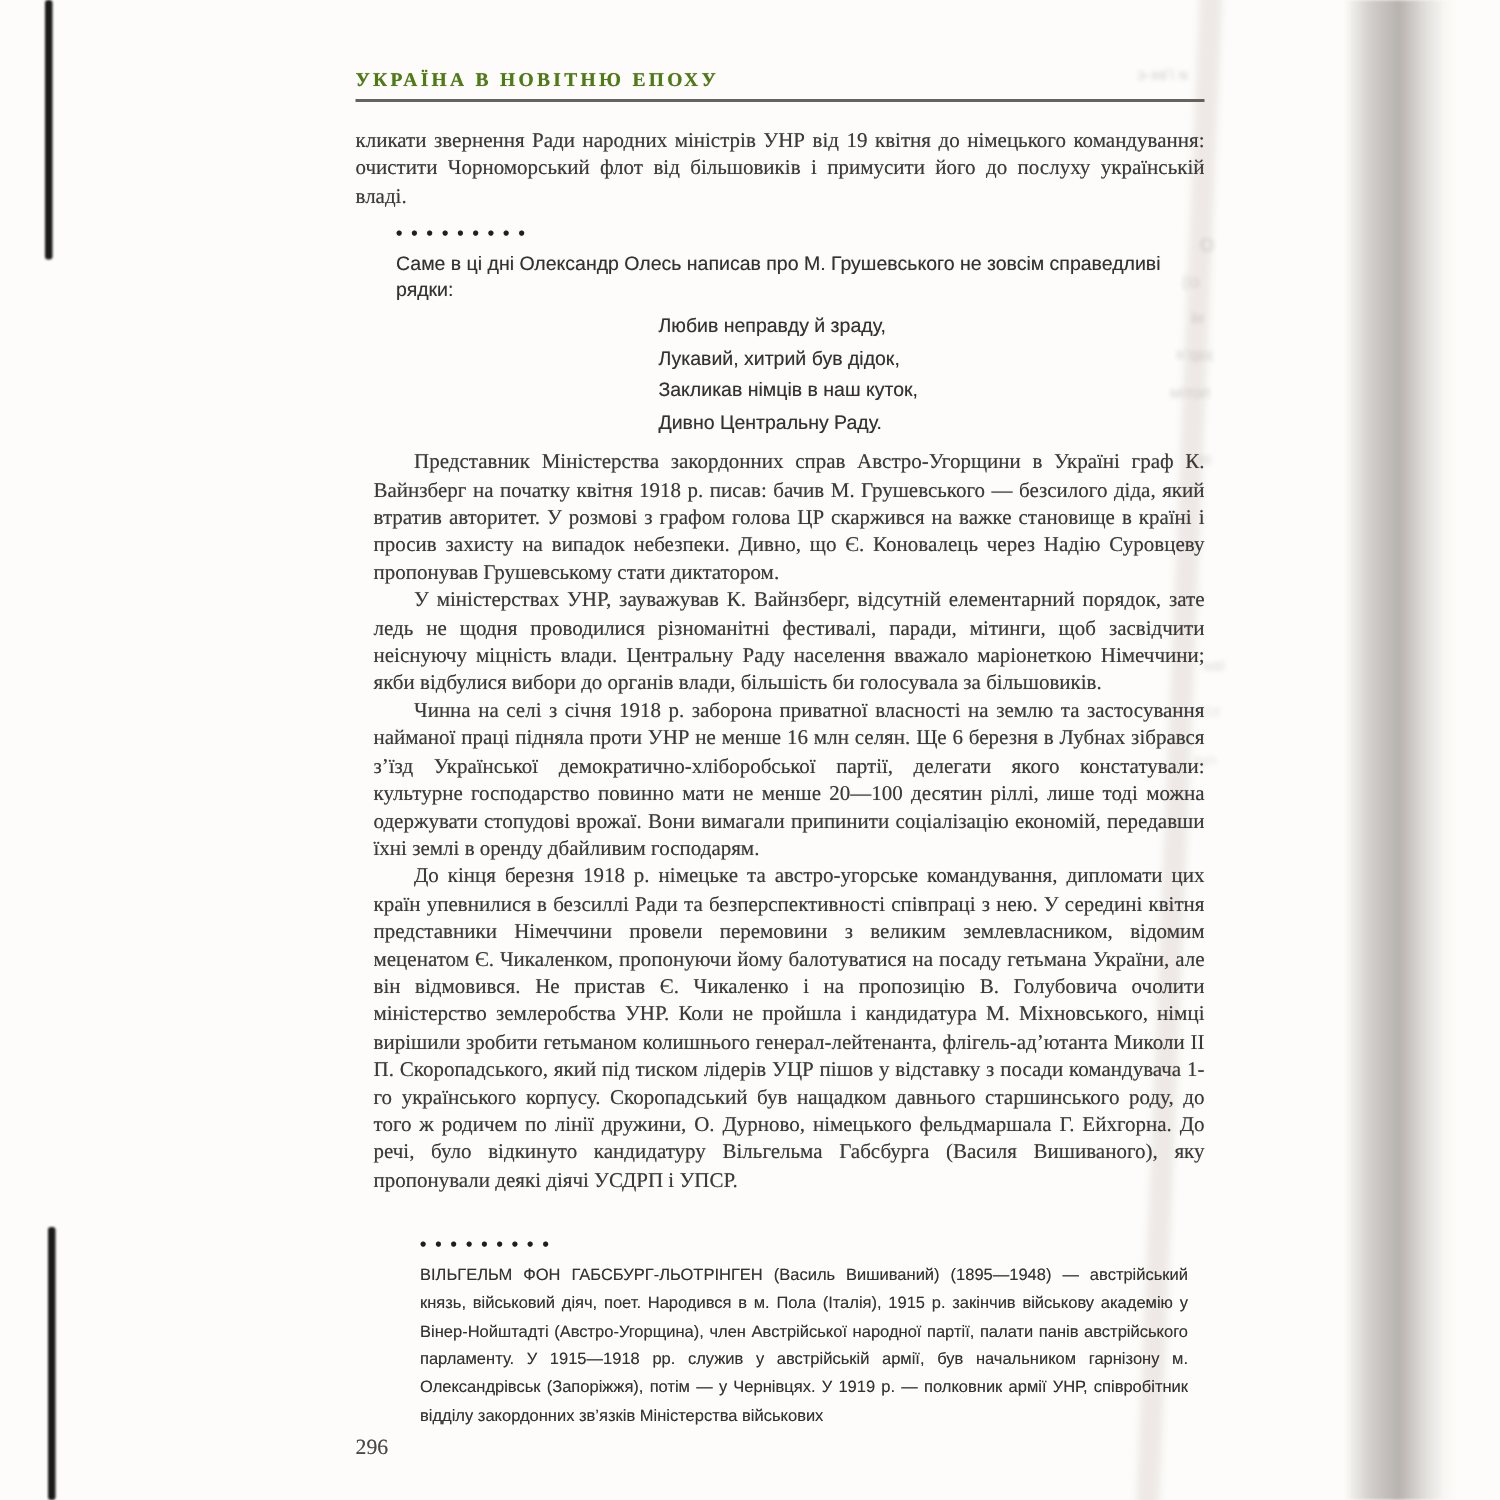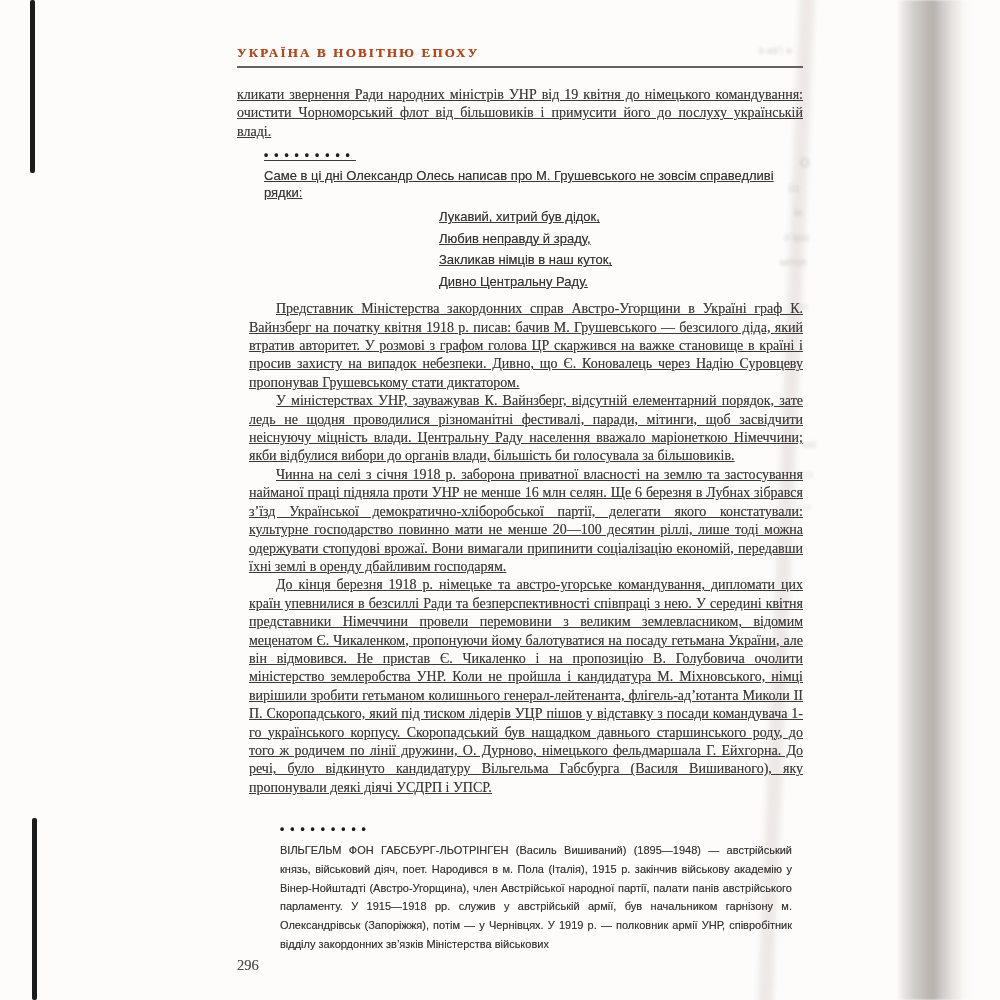--- a/index.html
+++ b/index.html
@@ -35,29 +35,29 @@
     position:absolute; color:#7d7a74; filter:blur(1.4px);
     font-family:"Liberation Sans", sans-serif; white-space:nowrap;
     transform:scaleX(-1);
   }
 
   
   .running-head { position:absolute; left:237px; top:45px; width:566px; }
   .running-head .title {
     font-family:"Liberation Serif", serif;
     font-weight:bold; font-size:13px; letter-spacing:2.2px;
-    color:#c2410c; text-shadow:0 0 0.5px rgba(45,45,45,0.55);
+    color:#4d7c0f; text-shadow:0 0 0.5px rgba(45,45,45,0.55);
   }
   .running-head .rule { margin-top:5px; height:2px; background:#55514e; opacity:0.9; }
 
   
   .body-column {
     position:absolute; left:237px; top:86px; width:566px;
     font-size:14px; line-height:18.4px; color:#3b3a38;
-    text-align:justify; text-shadow:0 0 0.45px rgba(59,58,56,0.55);text-decoration:underline;
+    text-align:justify; text-shadow:0 0 0.45px rgba(59,58,56,0.55);
   }
   .body-column p { margin:0; }
   .body-column p.indent { text-indent:27px;margin-left:12px; }
 
   .dots-row {
     font-family:"Liberation Sans", sans-serif;
     font-weight:bold; font-size:12px; letter-spacing:6px;
     color:#1f1f1f; line-height:14px;
   }
   .quote-block {
@@ -112,22 +112,22 @@
     <div class="rule"></div>
   </div>
 
   <div class="body-column">
     <p>кликати звернення Ради народних міністрів УНР від 19 квітня до німецького командування: очистити Чорноморський флот від більшовиків і примусити його до послуху українській владі.</p>
 
     <div class="quote-block">
       <div class="dots-row">•••••••••</div>
       <div class="quote-intro">Саме в ці дні Олександр Олесь написав про М. Грушевського не зовсім справедливі рядки:</div>
       <div class="poem">
+        <div>Любив неправду й зраду,</div>
         <div>Лукавий, хитрий був дідок,</div>
-        <div>Любив неправду й зраду,</div>
         <div>Закликав німців в наш куток,</div>
         <div>Дивно Центральну Раду.</div>
       </div>
     </div>
 
     <p class="indent">Представник Міністерства закордонних справ Австро-Угорщини в Україні граф К. Вайнзберг на початку квітня 1918 р. писав: бачив М. Грушевського — безсилого діда, який втратив авторитет. У розмові з графом голова ЦР скаржився на важке становище в країні і просив захисту на випадок небезпеки. Дивно, що Є. Коновалець через Надію Суровцеву пропонував Грушевському стати диктатором.</p>
     <p class="indent">У міністерствах УНР, зауважував К. Вайнзберг, відсутній елементарний порядок, зате ледь не щодня проводилися різноманітні фестивалі, паради, мітинги, щоб засвідчити неіснуючу міцність влади. Центральну Раду населення вважало маріонеткою Німеччини; якби відбулися вибори до органів влади, більшість би голосувала за більшовиків.</p>
     <p class="indent">Чинна на селі з січня 1918 р. заборона приватної власності на землю та застосування найманої праці підняла проти УНР не менше 16 млн селян. Ще 6 березня в Лубнах зібрався з’їзд Української демократично-хліборобської партії, делегати якого констатували: культурне господарство повинно мати не менше 20—100 десятин ріллі, лише тоді можна одержувати стопудові врожаї. Вони вимагали припинити соціалізацію економій, передавши їхні землі в оренду дбайливим господарям.</p>
     <p class="indent">До кінця березня 1918 р. німецьке та австро-угорське командування, дипломати цих країн упевнилися в безсиллі Ради та безперспективності співпраці з нею. У середині квітня представники Німеччини провели перемовини з великим землевласником, відомим меценатом Є. Чикаленком, пропонуючи йому балотуватися на посаду гетьмана України, але він відмовився. Не пристав Є. Чикаленко і на пропозицію В. Голубовича очолити міністерство землеробства УНР. Коли не пройшла і кандидатура М. Міхновського, німці вирішили зробити гетьманом колишнього генерал-лейтенанта, флігель-ад’ютанта Миколи ІІ П. Скоропадського, який під тиском лідерів УЦР пішов у відставку з посади командувача 1-го українського корпусу. Скоропадський був нащадком давнього старшинського роду, до того ж родичем по лінії дружини, О. Дурново, німецького фельдмаршала Г. Ейхгорна. До речі, було відкинуто кандидатуру Вільгельма Габсбурга (Василя Вишиваного), яку пропонували деякі діячі УСДРП і УПСР.</p>
   </div>

